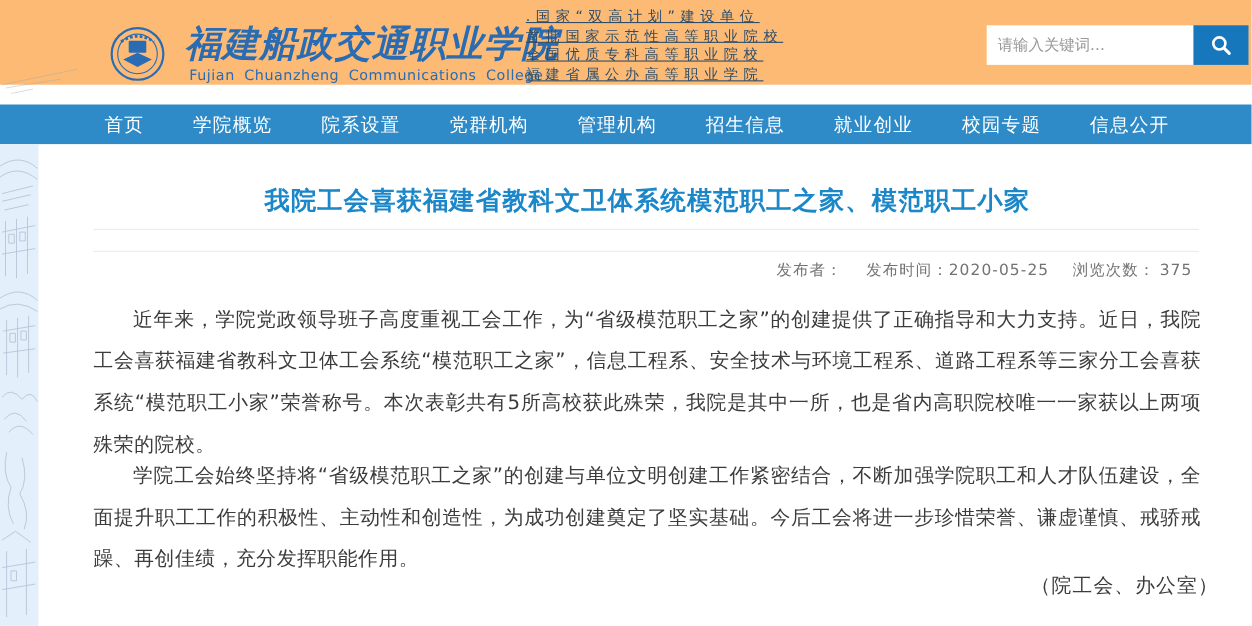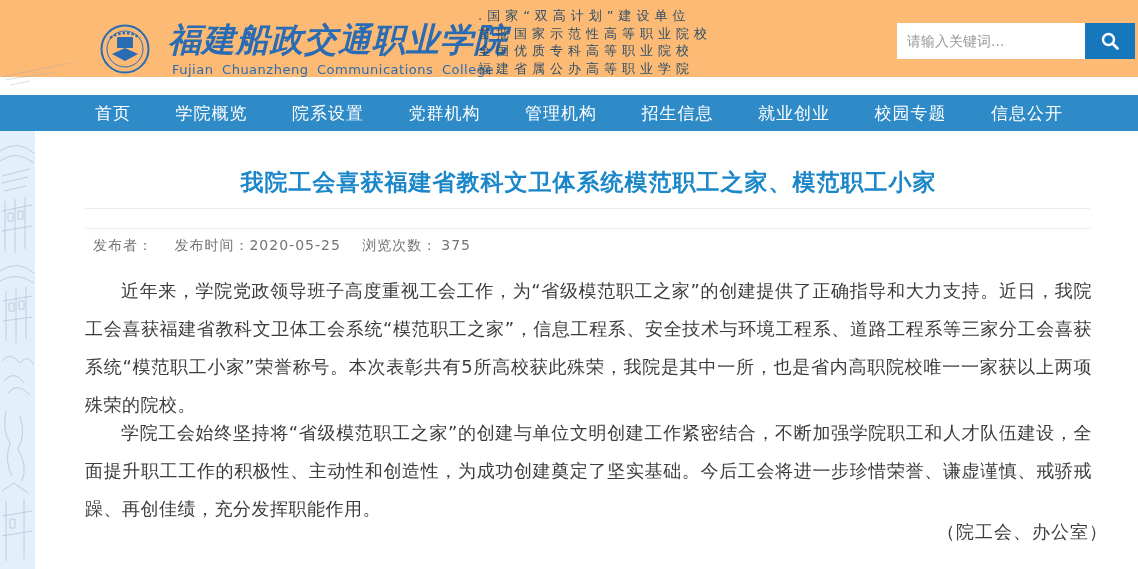--- a/index.html
+++ b/index.html
@@ -27,21 +27,21 @@
   }
   .logo-en {
     margin-top: 4px; margin-left: 4px;
     font-size: 13px; letter-spacing: .5px; word-spacing: 4px;
     color: #2a6cb3;
   }
 
   .honors { position: absolute; left: 478px; top: 7px; list-style: none; }
   .honors li {
     font-size: 13px; line-height: 17.5px; letter-spacing: 5px;
-    color: #2c4e6b; white-space: nowrap;
+    color: #2c4e6b; white-space: nowrap; text-decoration: underline;
   }
 
   .search-box { position: absolute; left: 852px; top: 23px; display: flex; }
   .search-input {
     width: 188px; height: 36px; border: none; outline: none;
     background: #ffffff; padding: 0 10px; font-size: 14px; color: #333;
     font-family: inherit;
     margin-left: 45px;
   }
   .search-input::placeholder { color: #999; }
@@ -75,21 +75,21 @@
     position: absolute; left: 85px; top: 167px; width: 1007px;
     text-align: center; font-size: 23px; font-weight: bold; color: #1b87c9;
     letter-spacing: 1px;
   }
   .divider { position: absolute; left: 85px; width: 1005px; height: 0; border-top: 1px solid #ececec; }
   .divider-1 { top: 208px; }
   .divider-2 { top: 228px; }
 
   .article-meta {
     position: absolute; left: 85px; top: 237px; width: 1007px;
-    text-align: left; font-size: 14px; color: #737373; letter-spacing: 1px;
+    text-align: right; font-size: 14px; color: #737373; letter-spacing: 1px;
   }
   .article-meta span { margin: 0 8px; }
 
   .article-body p {
     position: absolute; left: 85px; width: 1007px;
     font-size: 18px; line-height: 38px; color: #3c3c3c;
     text-indent: 2em; text-align: justify; letter-spacing: .5px;
   }
   .para-1 { top: 272px; }
   .para-2 { top: 414px; }

